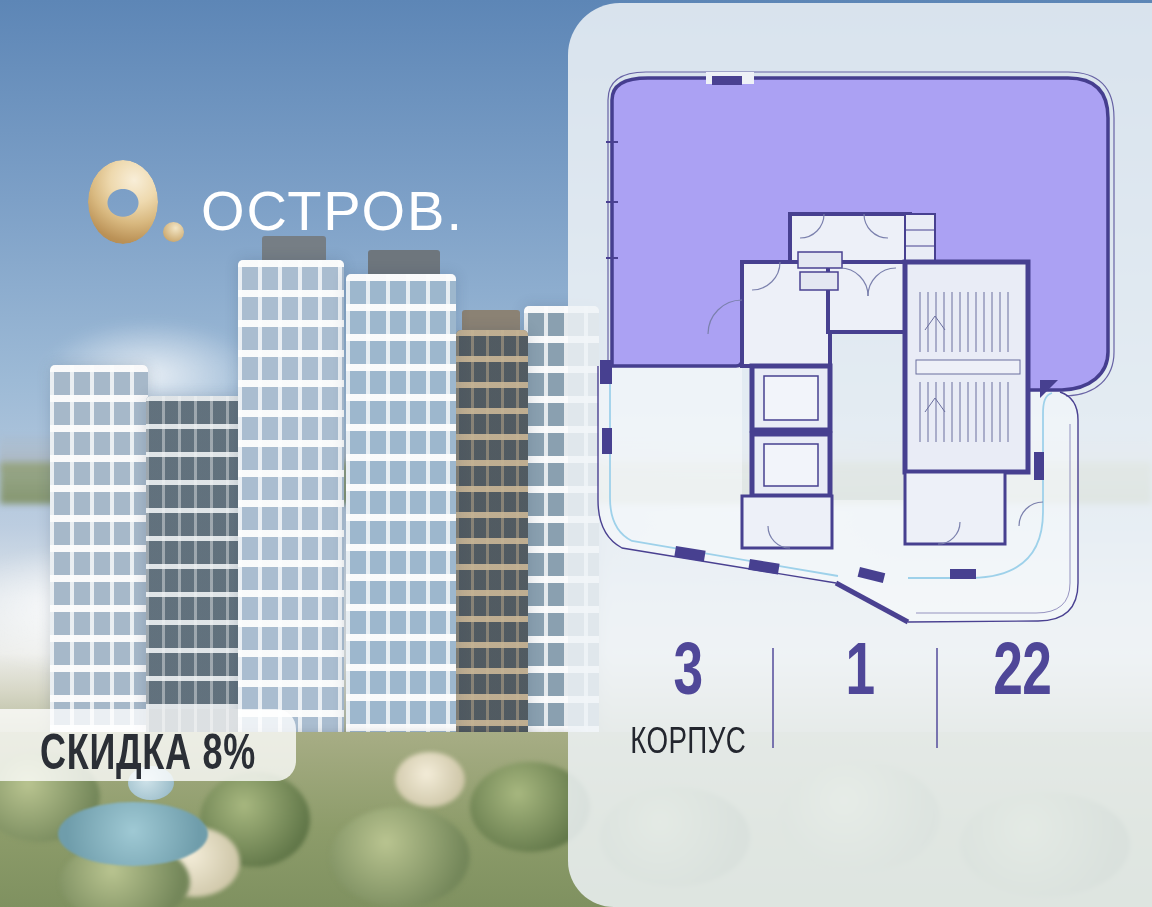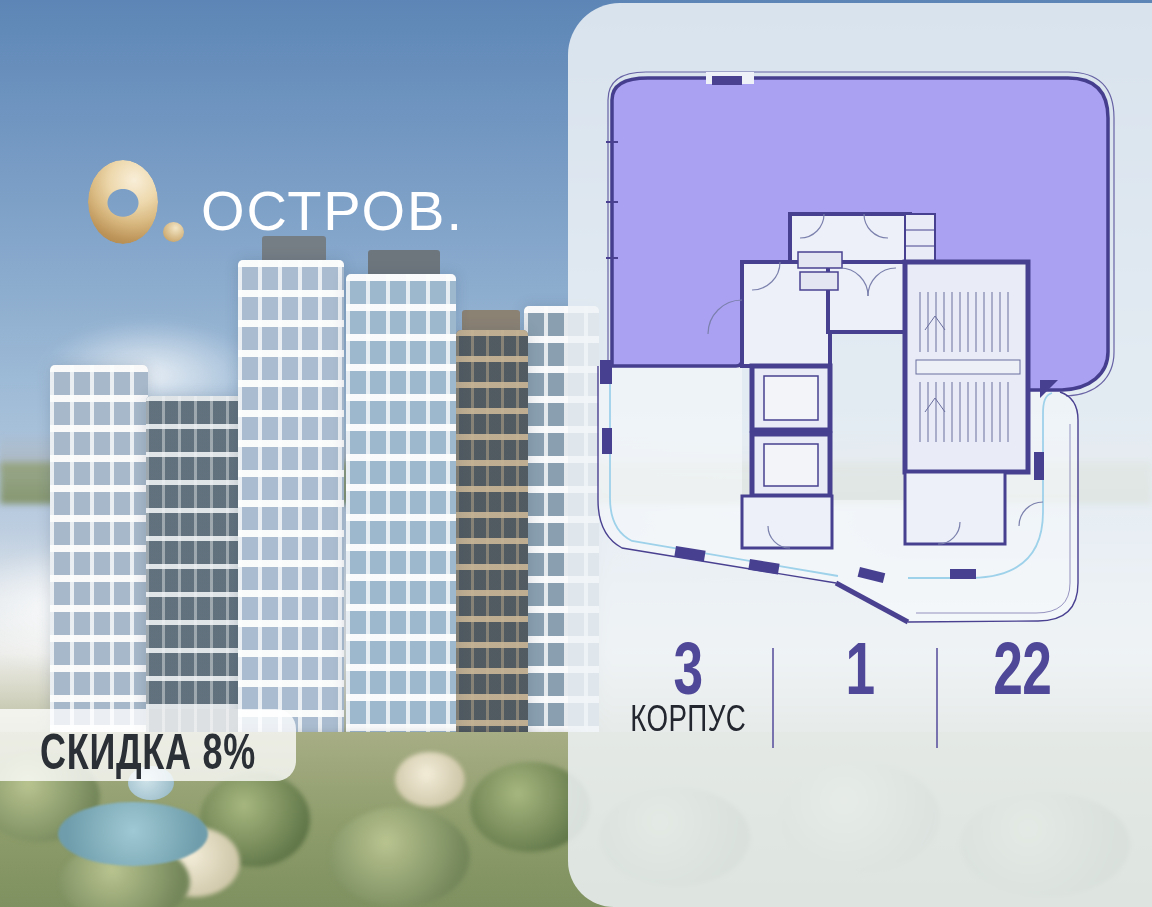--- a/index.html
+++ b/index.html
@@ -78,21 +78,21 @@
   .panel{position:absolute;left:568px;top:3px;right:0;bottom:0;
          background:rgba(239,243,247,.85);border-radius:52px 0 0 46px;}
 
   .plan-svg{position:absolute;inset:0;pointer-events:none;}
 
   
   .stats{position:absolute;left:0;top:0;width:1152px;height:907px;pointer-events:none;}
   .stat{position:absolute;text-align:center;}
   .stat-val{color:#4f4798;font-size:74px;font-weight:700;line-height:58px;}
   .stat-val span{display:inline-block;transform:scaleX(.72);letter-spacing:-1px;}
-  .stat-lab{margin-top:4px;color:#23262e;font-size:37px;font-weight:500;line-height:34px;}
+  .stat-lab{margin-top:26px;color:#23262e;font-size:37px;font-weight:500;line-height:34px;}
   .stat-lab span{display:inline-block;transform:scaleX(.75);letter-spacing:.5px;white-space:nowrap;}
   .s1{left:598px;top:640px;width:180px;}
   .s2{left:778px;top:640px;width:164px;}
   .s3{left:942px;top:640px;width:160px;}
   .vdiv{position:absolute;top:648px;width:2px;height:100px;background:#5d55a0;opacity:.8;}
   .d1{left:772px;} .d2{left:936px;}
 </style>
 </head>
 <body>
 

